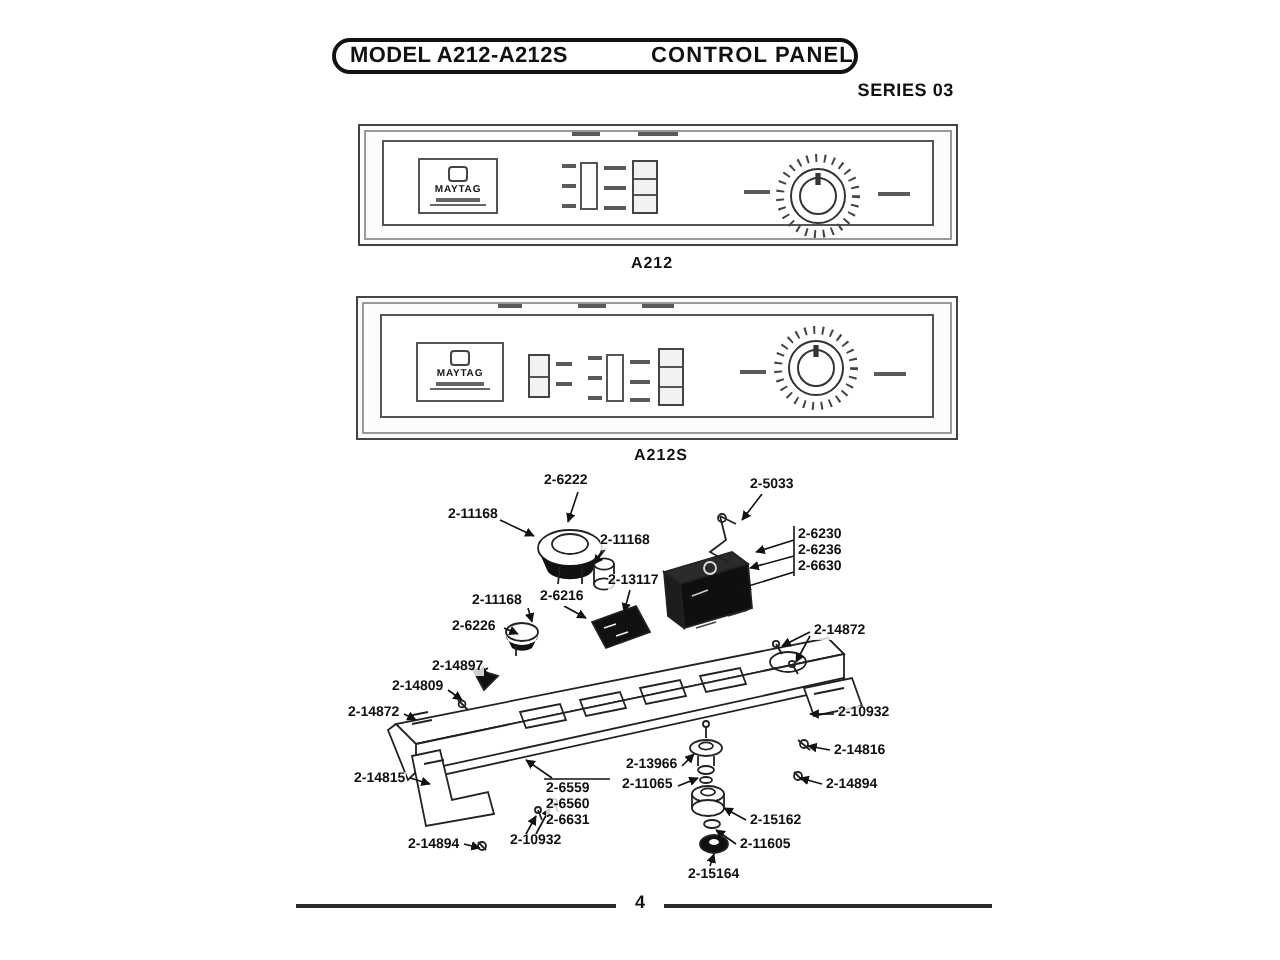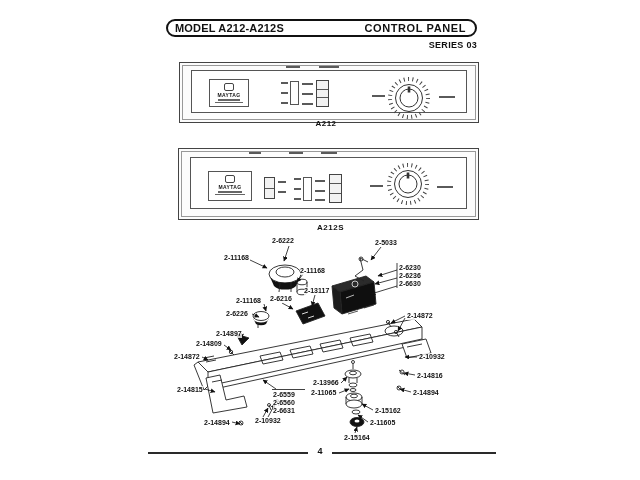--- a/index.html
+++ b/index.html
@@ -1,23 +1,23 @@
 <!DOCTYPE html>
 <html><head>
 <meta charset="utf-8">
 <style>
   html,body{margin:0;padding:0;background:#fff;}
   .page{position:relative;width:640px;height:480px;background:#fff;overflow:hidden;
         font-family:"Liberation Sans",sans-serif;color:#111;}
   
-  .hdr-box{position:absolute;left:166px;top:19px;width:311px;height:18px;
+  .hdr-box{position:absolute;left:166px;top:19px;width:263px;height:18px;
            border:2px solid #111;border-radius:10px;display:flex;align-items:center;
            justify-content:space-between;background:#fff;box-sizing:border-box;}
   .hdr-model{font-size:11px;font-weight:bold;padding-left:7px;letter-spacing:.2px;white-space:nowrap;}
-  .hdr-title{font-size:11px;font-weight:600;padding-right:9px;letter-spacing:.6px;white-space:nowrap;}
+  .hdr-title{font-size:11px;font-weight:600;letter-spacing:.6px;white-space:nowrap;}
   .series{position:absolute;left:410px;top:40px;width:67px;text-align:right;
           font-size:9px;font-weight:bold;letter-spacing:.3px;}
   
   .panel{position:absolute;border:1px solid #444;background:#fcfcfc;}
   .frame2{position:absolute;left:2px;right:2px;top:2px;bottom:2px;border:1px solid #999;}
   .face{position:absolute;border:1px solid #555;background:#fff;}
   .mx{position:absolute;height:2px;background:#5a5a5a;}
   .plate{position:absolute;border:1px solid #555;background:#fff;text-align:center;box-sizing:border-box;}
   .emb{display:block;margin:3px auto 1px auto;width:8px;height:6px;border:1px solid #444;border-radius:2px;}
   .brand{display:block;font-size:5px;font-weight:bold;letter-spacing:.4px;line-height:6px;}
@@ -74,21 +74,21 @@
       <div class="mx" style="left:180px;top:24px;width:13px;"></div>
       <svg class="dialsvg" style="left:195px;top:5px;" width="44" height="44" viewBox="0 0 44 44">
         <circle cx="22" cy="22" r="19" fill="none" stroke="#444" stroke-width="4" stroke-dasharray="1 3.4"></circle>
         <circle cx="22" cy="22" r="13.5" fill="#fff" stroke="#333" stroke-width="1"></circle>
         <circle cx="22" cy="22" r="9" fill="none" stroke="#333" stroke-width="1"></circle>
         <rect x="20.7" y="10.5" width="2.6" height="6" fill="#333"></rect>
       </svg>
       <div class="mx" style="left:247px;top:25px;width:16px;"></div>
     </div>
   </div>
-  <div class="plabel" style="left:306px;top:119px;width:40px;text-align:center;">A212</div>
+  <div class="plabel" style="left:306px;top:127px;width:40px;text-align:center;">A212</div>
 
   <div class="panel" style="left:178px;top:148px;width:299px;height:70px;">
     <div class="frame2"></div>
     <div class="mx" style="left:70px;top:3px;width:12px;"></div>
     <div class="mx" style="left:110px;top:3px;width:14px;"></div>
     <div class="mx" style="left:142px;top:3px;width:16px;"></div>
     <div class="face" style="left:11px;top:8px;right:11px;bottom:10px;">
       <div class="plate" style="left:17px;top:13px;width:44px;height:30px;">
         <span class="emb"></span>
         <span class="brand">MAYTAG</span>

